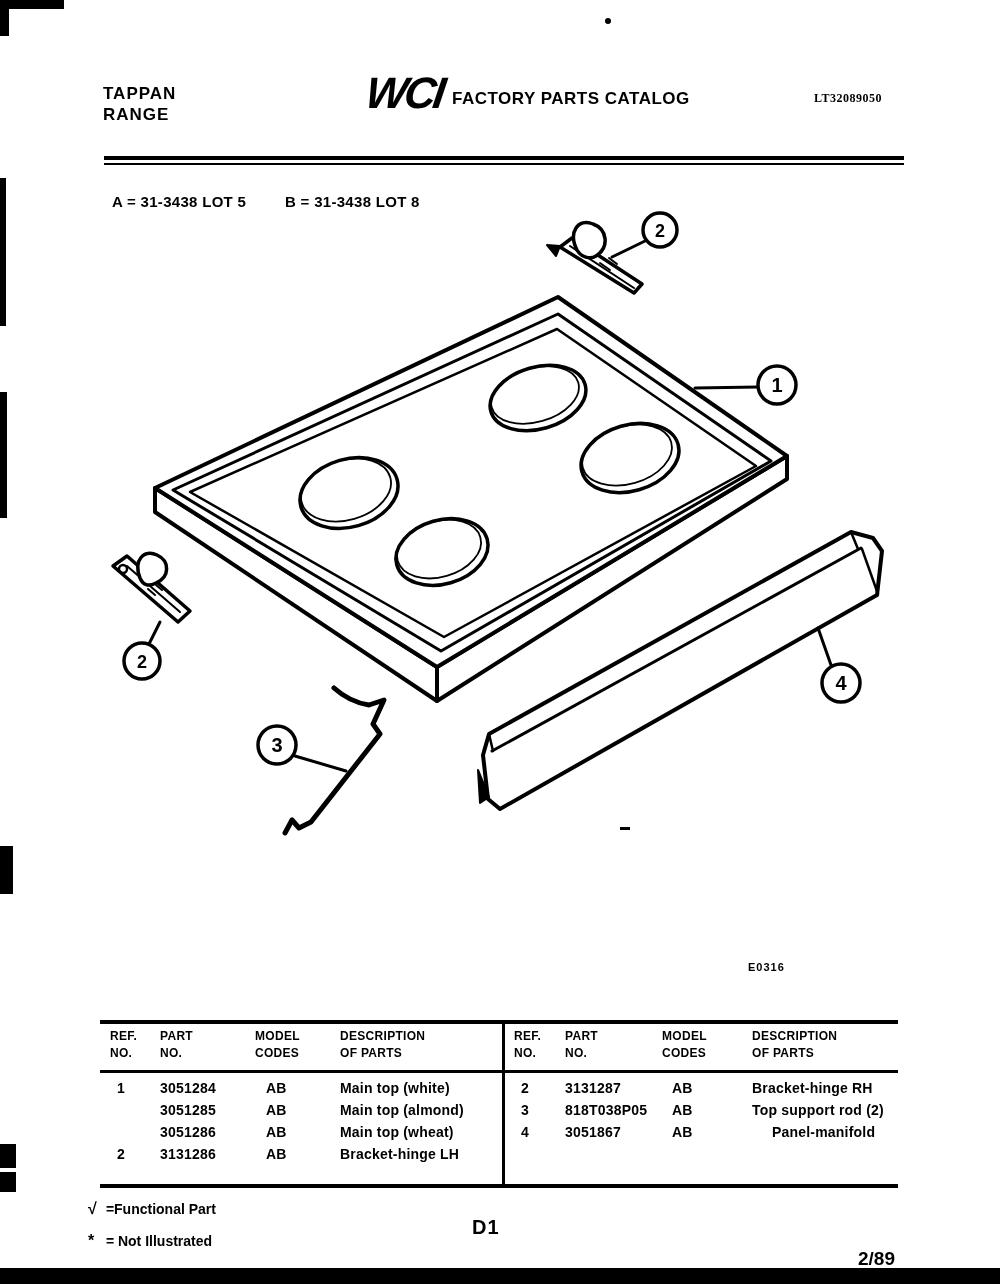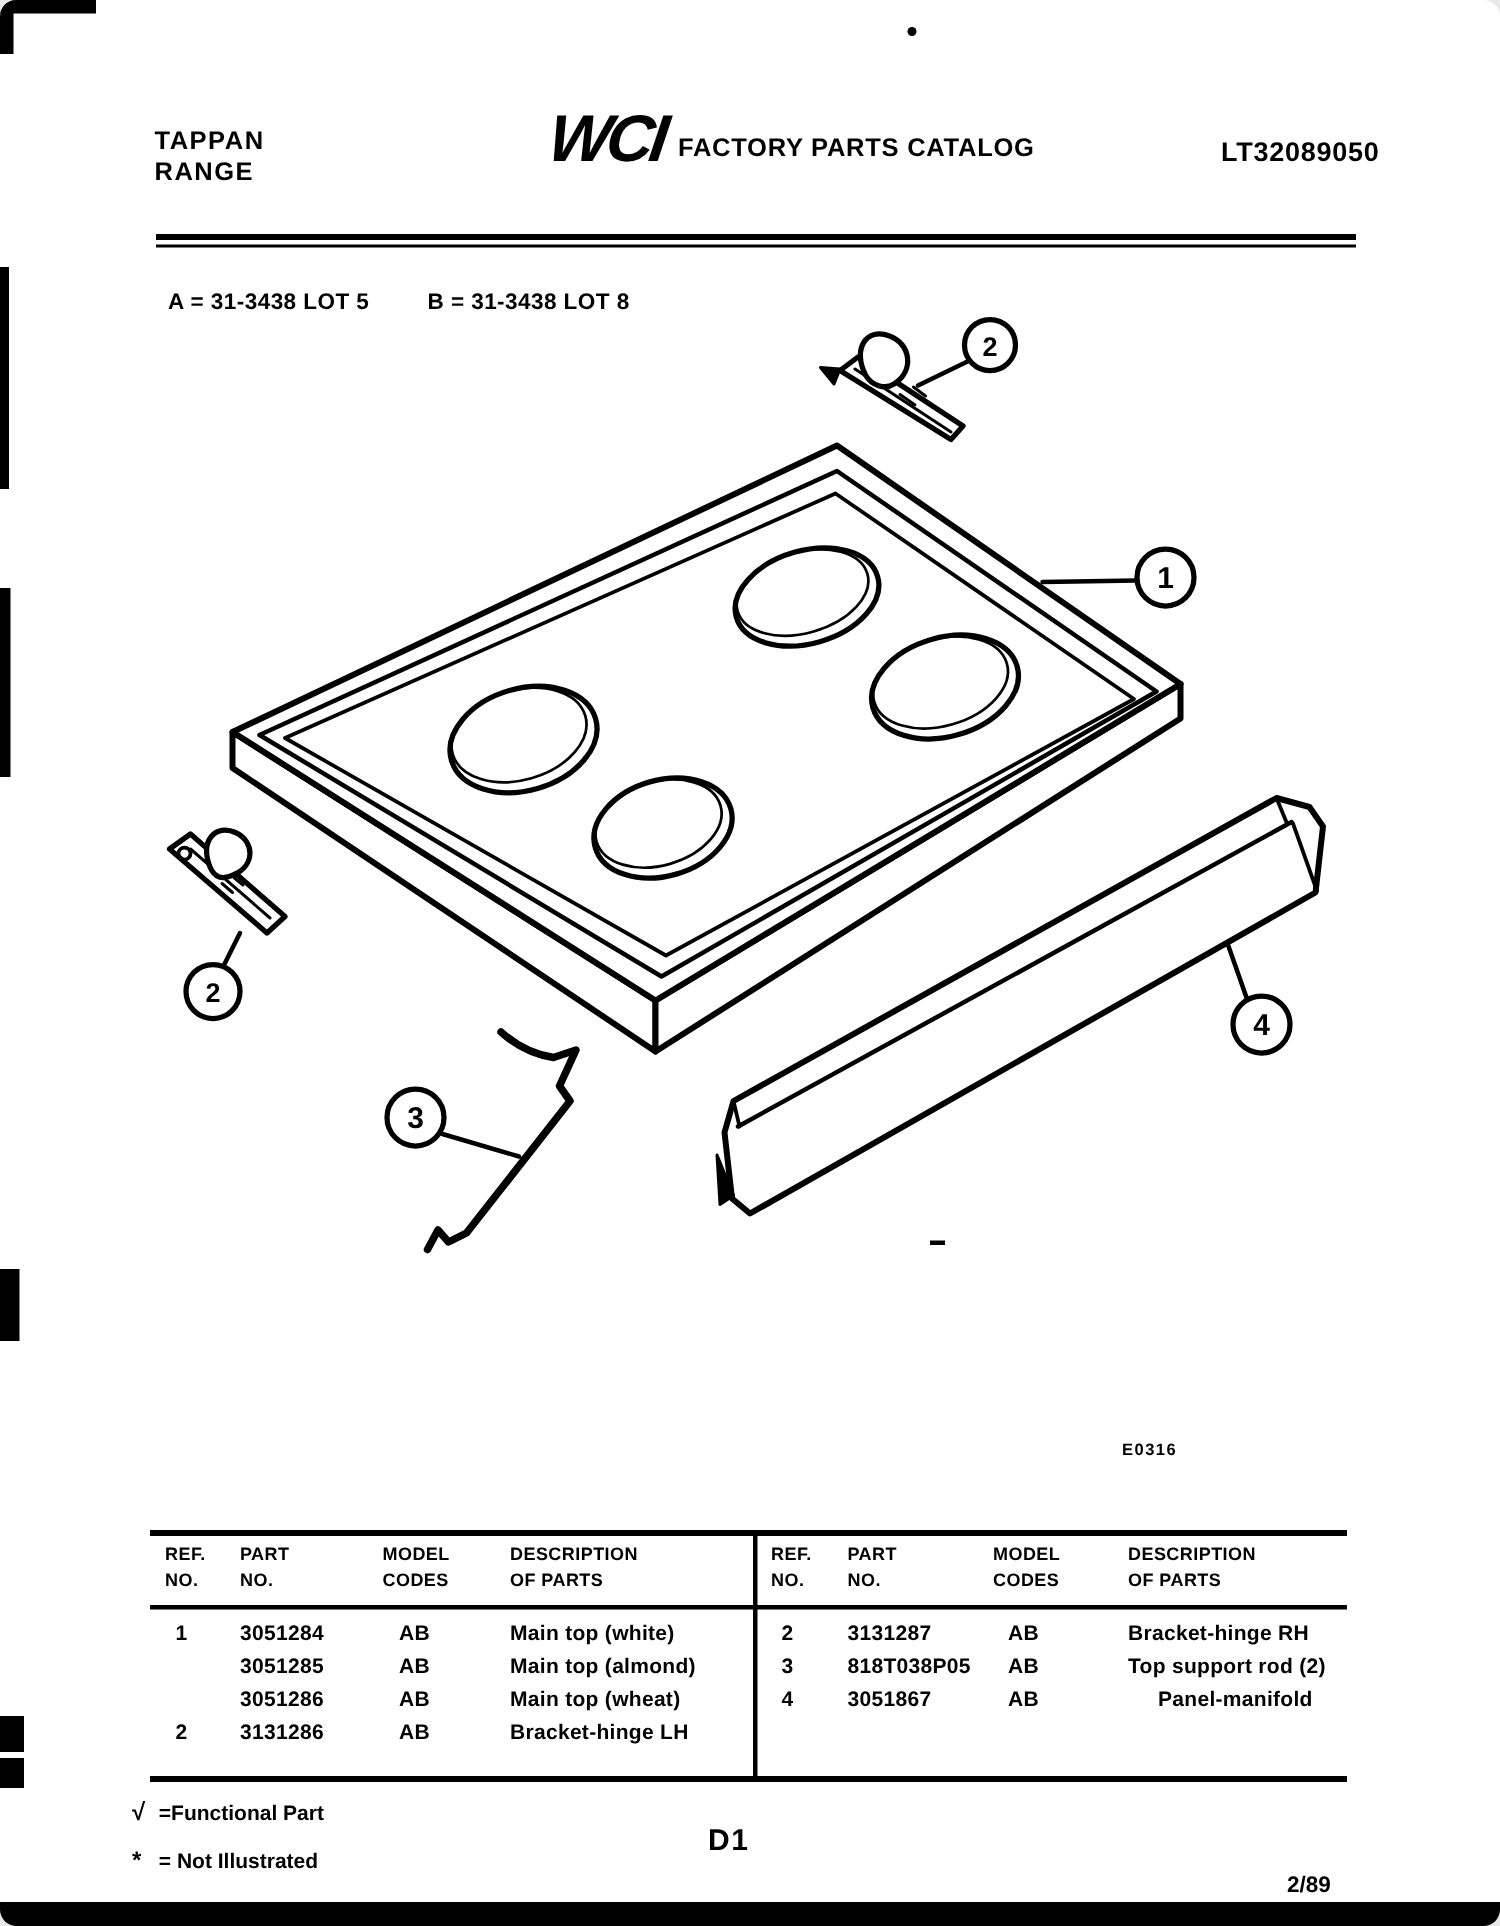--- a/index.html
+++ b/index.html
@@ -1,38 +1,37 @@
 <!DOCTYPE html>
 <html><head>
 <meta charset="utf-8">
 <style>
   html,body{margin:0;padding:0;background:#e8e8e8;}
   .page{
     position:relative;width:1000px;height:1284px;background:#ffffff;
     font-family:"Liberation Sans",sans-serif;color:#000;overflow:hidden;
     margin:0 auto;
-    border-radius:11px;
   }
   .abs{position:absolute;}
   .b{font-weight:bold;}
   .brand{left:103px;top:83px;font-size:17px;line-height:21px;letter-spacing:1px;}
   .logo{left:366px;top:68px;font-size:44px;font-style:italic;font-weight:900;
         letter-spacing:-3px;transform:skewX(-8deg);}
   .cat-title{left:452px;top:89px;font-size:17px;letter-spacing:0.5px;}
-  .doc-num{left:814px;top:91px;font-size:18px;letter-spacing:0.5px;}
+  .doc-num{left:814px;top:91px;font-size:12px;letter-spacing:0.5px;font-family:Liberation Serif, serif;}
   .rule{background:#000;}
   .models{top:193px;font-size:15px;letter-spacing:0.3px;}
   .figcode{left:748px;top:961px;font-size:11px;letter-spacing:1px;}
   .th{font-size:12px;line-height:17px;letter-spacing:0.3px;}
   .cell{font-size:14px;letter-spacing:0.2px;white-space:nowrap;}
   .ref-cell{width:30px;text-align:center;}
   .legend{font-size:14px;}
   .legend .sym{display:inline-block;width:14px;font-size:16px;}
   .pagecode{left:472px;top:1216px;font-size:20px;letter-spacing:1px;}
-  .datecode{left:858px;top:1248px;font-size:15px;}
+  .datecode{left:858px;top:1248px;font-size:19px;}
   .artifact{background:#000;}
   svg text{font-family:"Liberation Sans",sans-serif;font-weight:bold;}
 </style>
 </head>
 <body>
 
 <div class="page">
 
   <div class="abs brand b">
     <div>TAPPAN</div>

